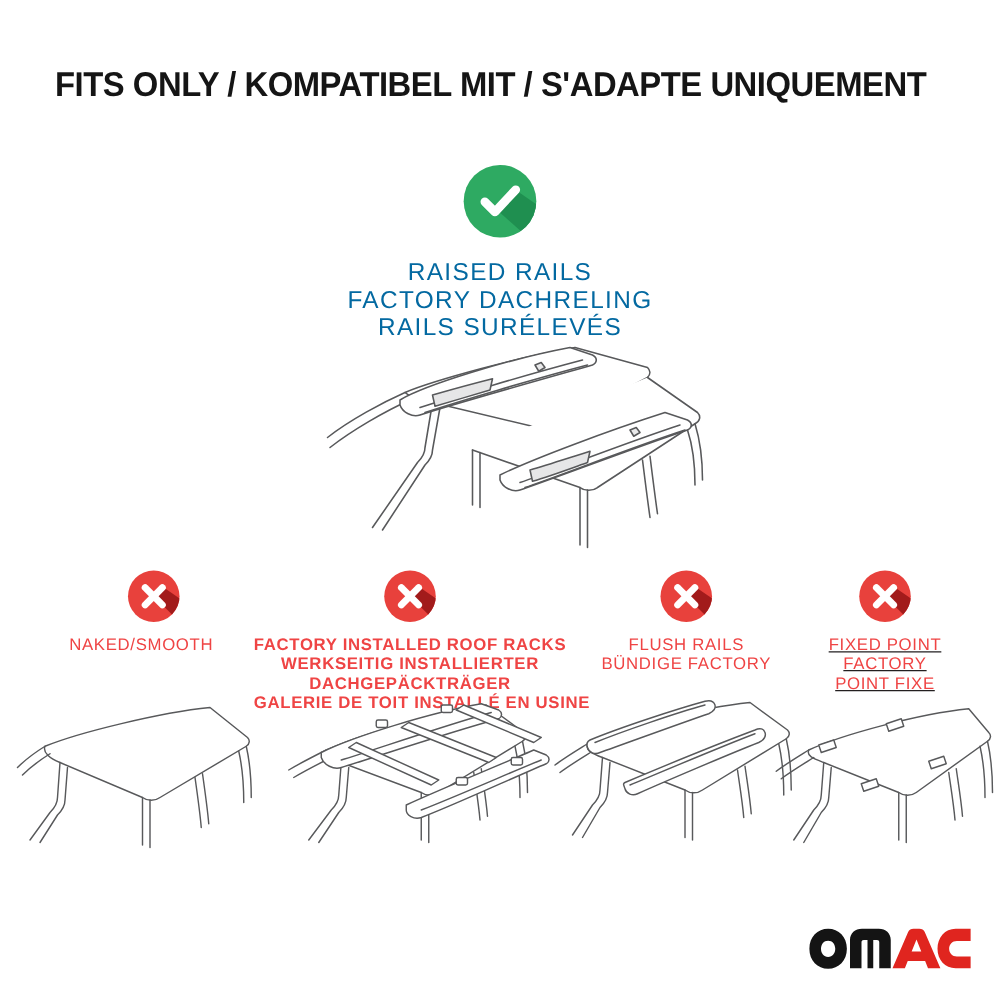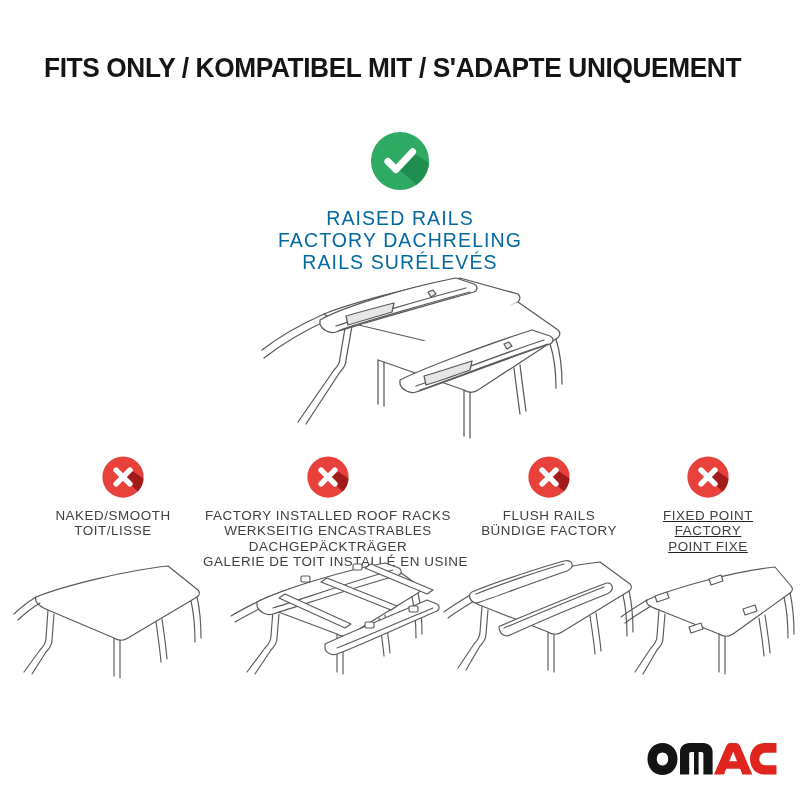--- a/index.html
+++ b/index.html
@@ -71,26 +71,26 @@
   .neg-icon-wrap {
     width: 44px;
     height: 44px;
     margin: 0 auto;
   }
   .neg-label {
     margin-top: 9px;
     font-size: 13.4px;
     line-height: 15.4px;
     letter-spacing: 0.55px;
-    color: #404040;
+    color: #ef4444;
     white-space: nowrap;
   }
 
   #col-naked      { left: 10px;  top: 455px; width: 206px; }
-  #col-factory    { left: 203px; top: 455px; width: 250px; }
+  #col-factory    { left: 203px; top: 455px; width: 250px; font-weight: bold; }
   #col-flush      { left: 450px; top: 455px; width: 198px; }
   #col-fixed      { left: 628px; top: 455px; width: 160px; text-decoration: underline; }
 
   #col-naked   .neg-icon-wrap { margin-left: 91px; }
   #col-factory .neg-icon-wrap { margin-left: 103px; }
   #col-flush   .neg-icon-wrap { margin-left: 77px; }
   #col-fixed   .neg-icon-wrap { margin-left: 58px; }
 
   .illu-slot { position: absolute; }
   #illu-naked   { left: 8px;   top: 560px; width: 205px; height: 135px; }
@@ -192,21 +192,20 @@
         <path d="M32 32 L66 66 L70 40 L44 22 Z" fill="#A21B1B"></path>
       </g>
       <g stroke="#ffffff" stroke-width="8" stroke-linecap="round">
         <line x1="22" y1="22" x2="42" y2="42"></line>
         <line x1="42" y1="22" x2="22" y2="42"></line>
       </g>
     </svg>
   </div>
   <div class="neg-label">
     <div>NAKED/SMOOTH</div>
-    <div>TOIT/LISSE</div>
   </div>
 </div>
 
 <div class="illu-slot" id="illu-naked">
   <svg viewBox="0 0 205 135" width="205" height="135" aria-hidden="true">
     <g fill="none" stroke="#58595b" stroke-width="1.15" stroke-linejoin="round" stroke-linecap="round">
       <path d="M28 37 C55 26 120 10 160 6 L190 30 C192 32 192 35 189 37
                L120 78 C116 81 110 81 106 78 L40 50 C32 47 26 42 28 37 Z" fill="#ffffff"></path>
       <path d="M28 37 C20 42 12 48 6 54"></path>
       <path d="M32 43 C24 48 16 54 10 60"></path>
@@ -235,21 +234,21 @@
         <path d="M32 32 L66 66 L70 40 L44 22 Z" fill="#A21B1B"></path>
       </g>
       <g stroke="#ffffff" stroke-width="8" stroke-linecap="round">
         <line x1="22" y1="22" x2="42" y2="42"></line>
         <line x1="42" y1="22" x2="22" y2="42"></line>
       </g>
     </svg>
   </div>
   <div class="neg-label">
     <div>FACTORY INSTALLED ROOF RACKS</div>
-    <div>WERKSEITIG ENCASTRABLES</div>
+    <div>WERKSEITIG INSTALLIERTER</div>
     <div>DACHGEPÄCKTRÄGER</div>
     <div>GALERIE DE TOIT INSTALLÉ EN USINE</div>
   </div>
 </div>
 
 <div class="illu-slot" id="illu-factory">
   <svg viewBox="0 0 235 150" width="235" height="150" aria-hidden="true">
     <g fill="none" stroke="#58595b" stroke-width="1.15" stroke-linejoin="round" stroke-linecap="round">
 
       <path d="M48 52 C72 41 134 22 176 16 L206 38 C208 40 208 43 205 45

